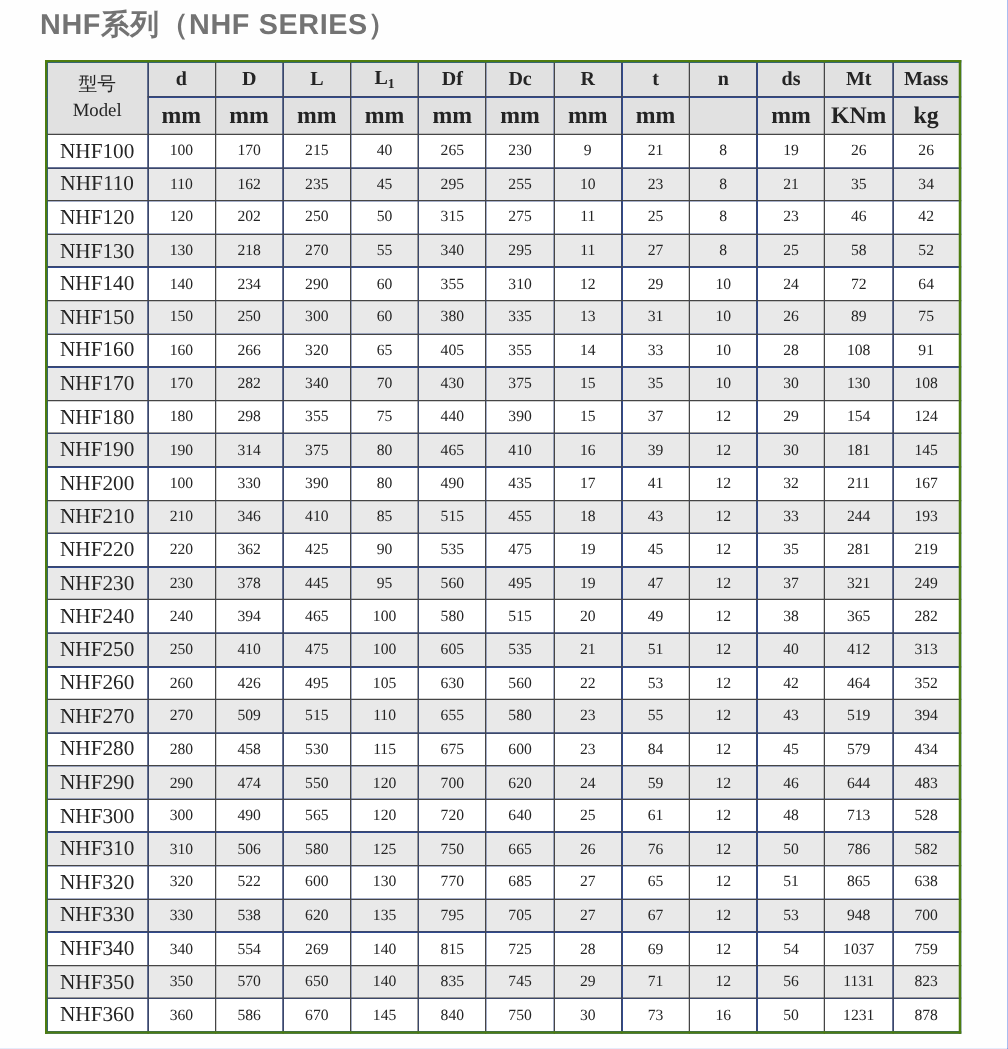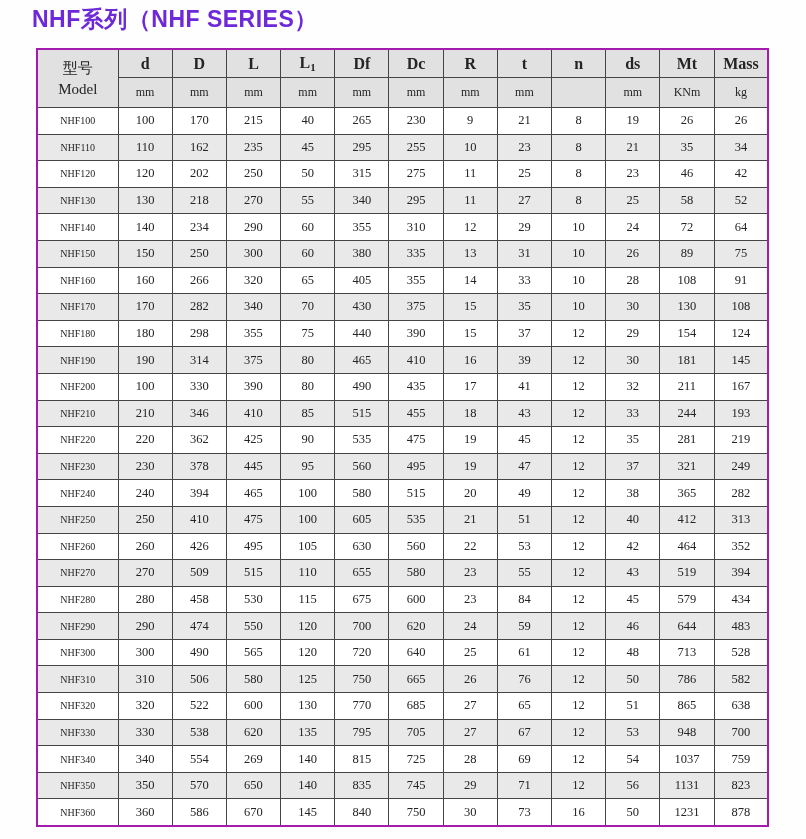--- a/index.html
+++ b/index.html
@@ -13,30 +13,30 @@
     height: 839px;
     background: #fefefe;
     box-sizing: border-box;
     padding-top: 2px;
     font-family: "Liberation Serif", serif;
   }
   .title {
     font-family: "Liberation Sans", sans-serif;
     font-weight: bold;
     font-size: 23px;
-    color: #6d28d9;
+    color: #737373;
     margin: 2px 0 13px 32px;
     letter-spacing: 0.5px;
   }
   table.spec-table {
     border-collapse: collapse;
     table-layout: fixed;
     margin-left: 36px;
     width: 731px;
-    border: 2px solid #a21caf;
+    border: 2px solid #4d7c0f;
     background: #1d4ed8;
   }
   table.spec-table th,
   table.spec-table td {
     border: 1px solid #454545;
     text-align: center;
     vertical-align: middle;
     padding: 0;
     color: #242424;
     overflow: hidden;
@@ -46,38 +46,38 @@
     background: #e1e1e1;
     font-weight: normal;
   }
   .col-label-row th {
     height: 27px;
     font-size: 16px;
     font-weight: bold;
   }
   .unit-row th {
     height: 29px;
-    font-size: 12px;
-    font-weight: normal;
+    font-size: 19px;
+    font-weight: bold;
   }
   th.model-head {
     font-size: 15px;
     font-weight: normal;
     line-height: 1.35;
   }
   th sub {
     font-size: 11px;
     vertical-align: -3px;
   }
   tbody td {
     height: 25.6px;
     font-size: 12.5px;
   }
   tbody td.model-cell {
-    font-size: 10px;
+    font-size: 17px;
   }
   tbody tr:nth-child(even) td {
     background: #e9e9e9;
   }
   tbody tr:nth-child(odd) td {
     background: #ffffff;
   }
 </style>
 </head>
 <body>

